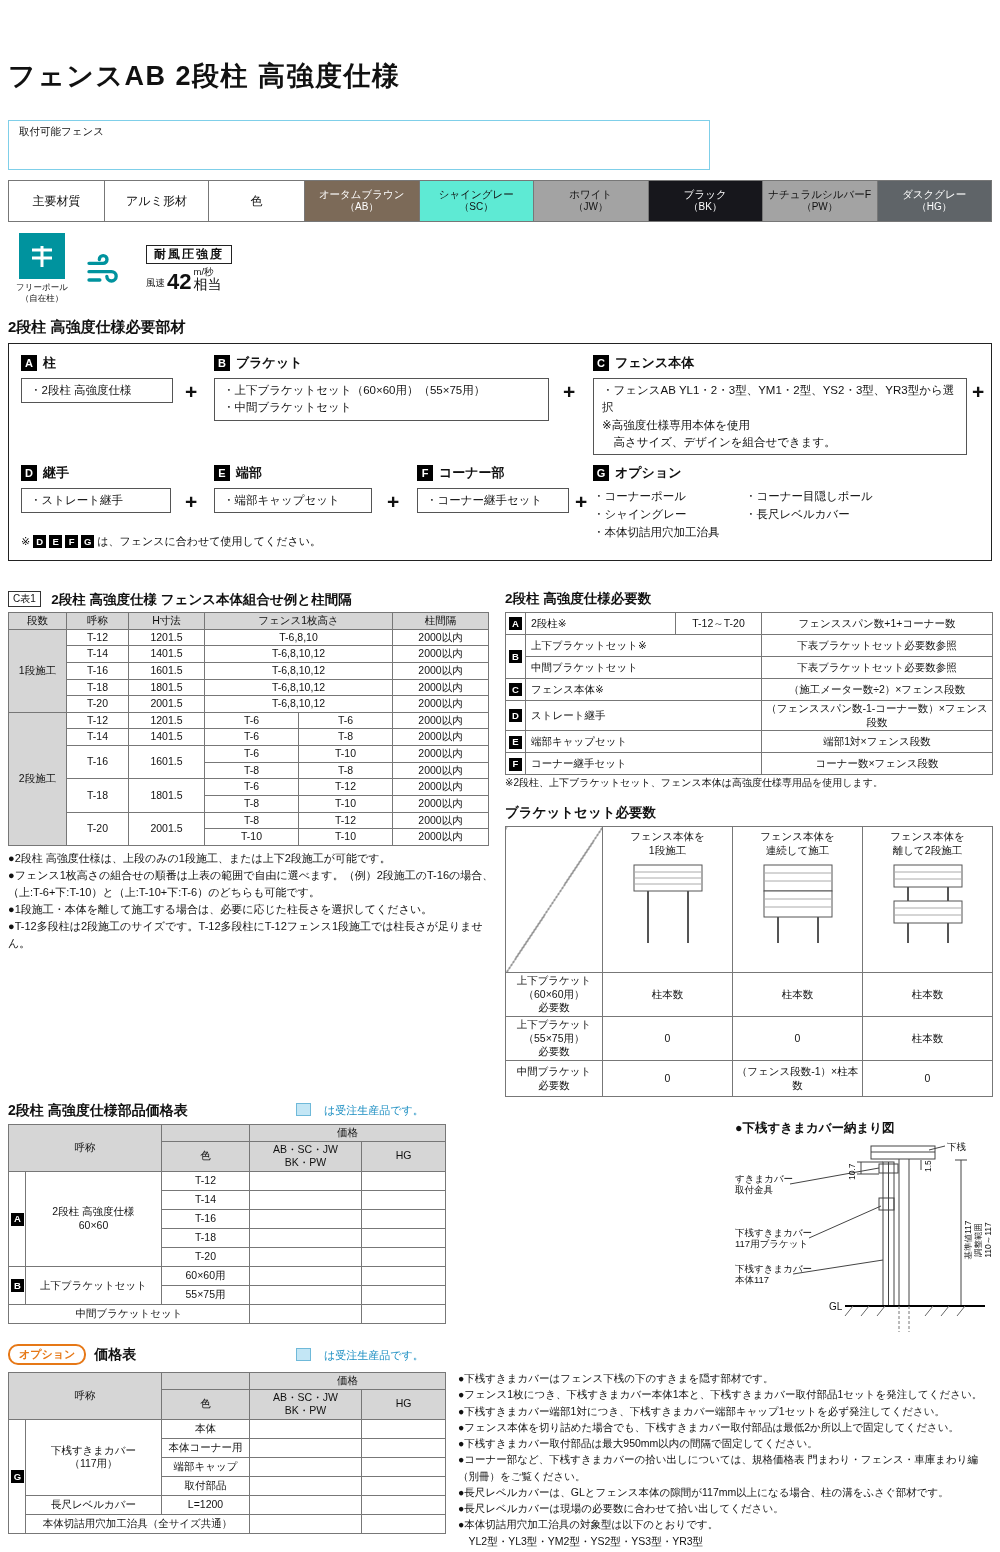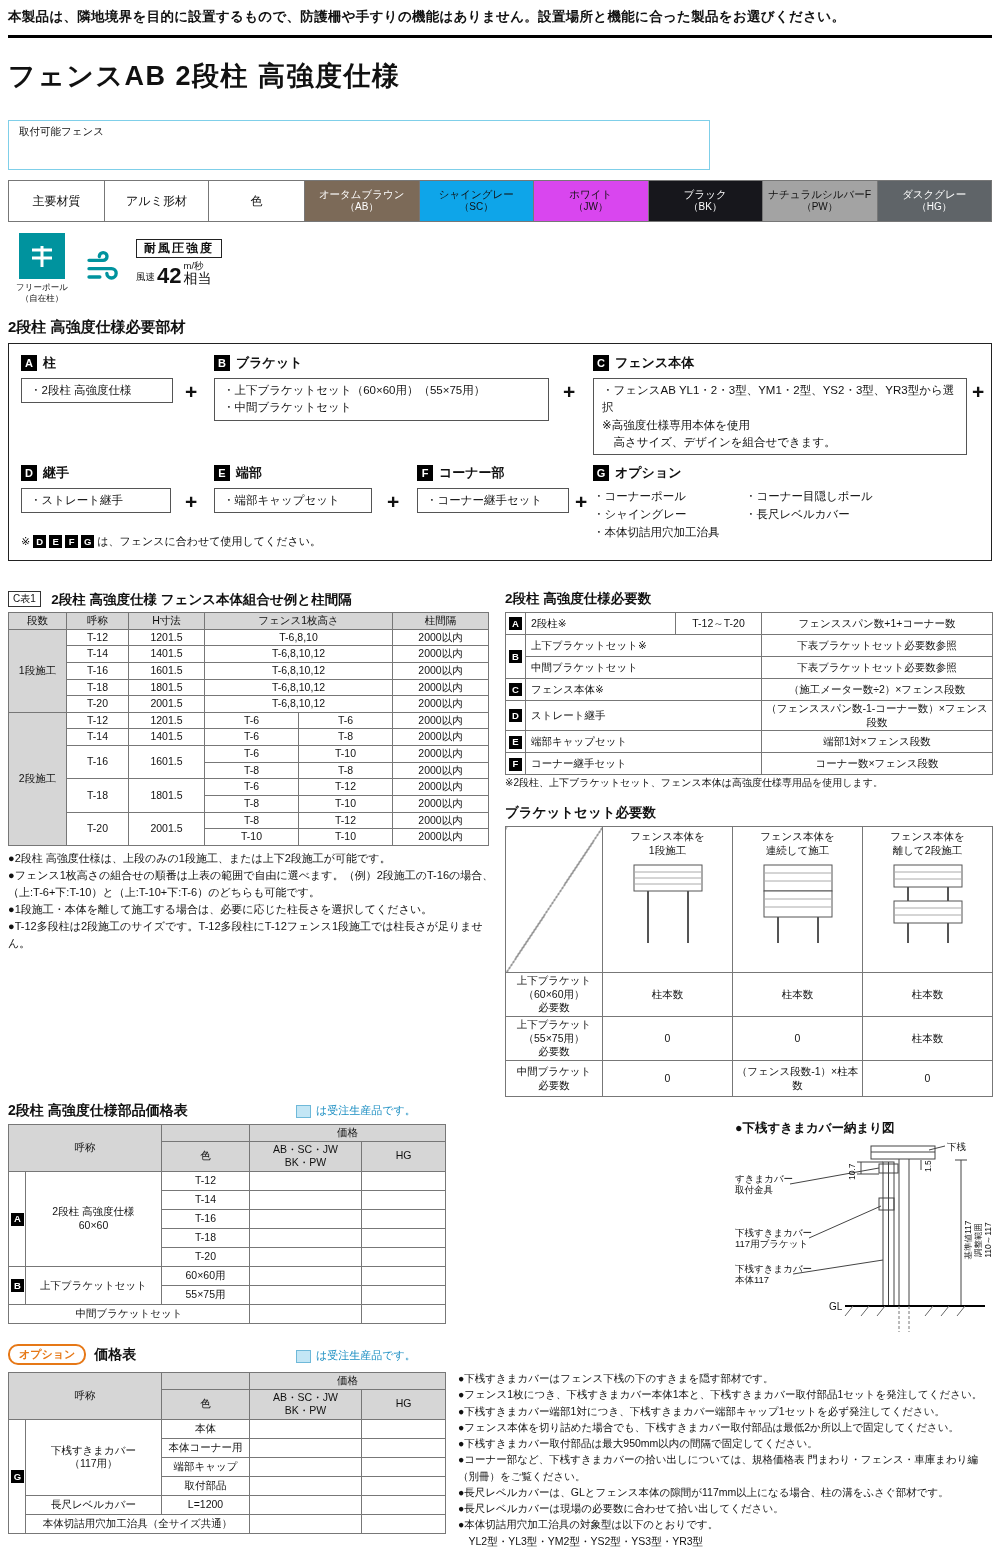--- a/index.html
+++ b/index.html
@@ -15,21 +15,21 @@
 .compat-note{font-size:11px;margin-left:16px}
 .mat-row{left:8px;top:180px;width:984px;height:42px;display:flex;border:1px solid #777;background:#fff}
 .mat-cell{display:flex;flex-direction:column;align-items:center;justify-content:center;border-right:1px solid #777;text-align:center;font-size:12px;line-height:1.25}
 .mat-cell:last-child{border-right:0}
 .mat-w1{width:96px}.mat-w2{width:104px}.mat-w3{width:96px}
 .color-cell{flex:1;font-size:10.5px}
 .color-cell .cc2{font-size:10px}
 .freepole{left:10px;top:233px;width:64px;text-align:center}
 .fp-icon{width:46px;height:46px;margin:0 auto;display:flex;align-items:center;justify-content:center}
 .fp-cap{font-size:8.5px;line-height:1.25;margin-top:3px}
-.windbadge{left:84px;top:238px;display:flex;gap:12px;align-items:flex-end}
+.windbadge{left:84px;top:244px;display:flex;gap:22px;align-items:flex-start}
 .wind-icon{width:40px;height:40px;margin-top:6px}
 .wind-title{display:inline-block;border:1px solid #222;font-size:12px;font-weight:bold;padding:0 7px;letter-spacing:2px}
 .wind-val{display:flex;align-items:flex-end;gap:2px;margin-top:3px}
 .wv-pre{font-size:9.5px;padding-bottom:3px}
 .wv-num{font-size:22px;font-weight:bold;line-height:1}
 .wv-units{display:flex;flex-direction:column;align-items:flex-start;line-height:1.1}
 .wv-u1{font-size:9.5px}
 .wv-u2{font-size:14px}
 .sec-head{font-size:15px;font-weight:bold}
 .sec-head2{font-size:14px;font-weight:bold}
@@ -48,54 +48,51 @@
 table.dt{border-collapse:collapse;table-layout:fixed;background:#fff}
 .dt th,.dt td{border:1px solid #777;font-size:10.5px;font-weight:normal;text-align:center;vertical-align:middle;padding:1px 2px;line-height:1.3;overflow:hidden}
 .hd{background:#d6d6d6}
 .t1 tr{height:16px}
 .t2 tr{height:22px}
 .t2 td.lft{text-align:left;padding-left:5px}
 .fs9{font-size:9.5px}
 .bt .colhead{vertical-align:top;padding-top:3px;font-size:10.5px;background:#fff}
 .diagcell{background-image:linear-gradient(to bottom right,#fff 49.6%,#777 49.6%,#777 50.4%,#fff 50.4%)}
 .pt tr{height:19px}
-.legend{display:flex;align-items:flex-end;gap:5px;font-size:11px}
+.legend{display:flex;align-items:flex-start;gap:13px;font-size:11px}
 .legend-sw{width:15px;height:13px;border:1px solid #88c4dd;display:inline-block}
 .opt-label{display:inline-block;border:2px solid;border-radius:10px;padding:0 9px;font-size:11px;font-weight:bold;line-height:17px}
 .notes{font-size:11px;line-height:1.55}
 .notes2{font-size:10.5px;line-height:1.55}
 </style>
 </head>
 <body>
 
 <div id="page">
 
-  <div class="abs notice">
-    <span>本製品は、隣地境界を目的に設置するもので、防護柵や手すりの機能はありません。設置場所と機能に合った製品をお選びください。</span>
-  </div>
 
   <h1 class="abs page-title">フェンスAB 2段柱 高強度仕様</h1>
 
   <div class="abs compat">
     <div class="compat-label">取付可能フェンス</div>
   </div>
 
   <div class="abs mat-row">
     <div class="mat-cell mat-w1">主要材質</div>
     <div class="mat-cell mat-w2">アルミ形材</div>
     <div class="mat-cell mat-w3">色</div>
     <div class="mat-cell color-cell" style="background-color: rgb(124, 106, 88); color: rgb(255, 255, 255);">
       <div class="cc1">オータムブラウン</div>
         <div class="cc2">（AB）</div>
     </div>
-    <div class="mat-cell color-cell" style="background-color: #0ea5e9; color: rgb(17, 17, 17);">
+    <div class="mat-cell color-cell" style="background-color: #5eead4; color: rgb(17, 17, 17);">
       <div class="cc1">シャイングレー</div>
         <div class="cc2">（SC）</div>
     </div>
-    <div class="mat-cell color-cell" style="background-color: #d946ef; color: rgb(17, 17, 17);">
+    <div class="mat-cell color-cell" style="background-color: #a3a3a3; color: rgb(17, 17, 17);">
       <div class="cc1">ホワイト</div>
         <div class="cc2">（JW）</div>
     </div>
     <div class="mat-cell color-cell" style="background-color: rgb(23, 23, 28); color: rgb(255, 255, 255);">
       <div class="cc1">ブラック</div>
         <div class="cc2">（BK）</div>
     </div>
     <div class="mat-cell color-cell" style="background-color: #a3a3a3; color: rgb(17, 17, 17);">
       <div class="cc1">ナチュラルシルバーF</div>
         <div class="cc2">（PW）</div>

